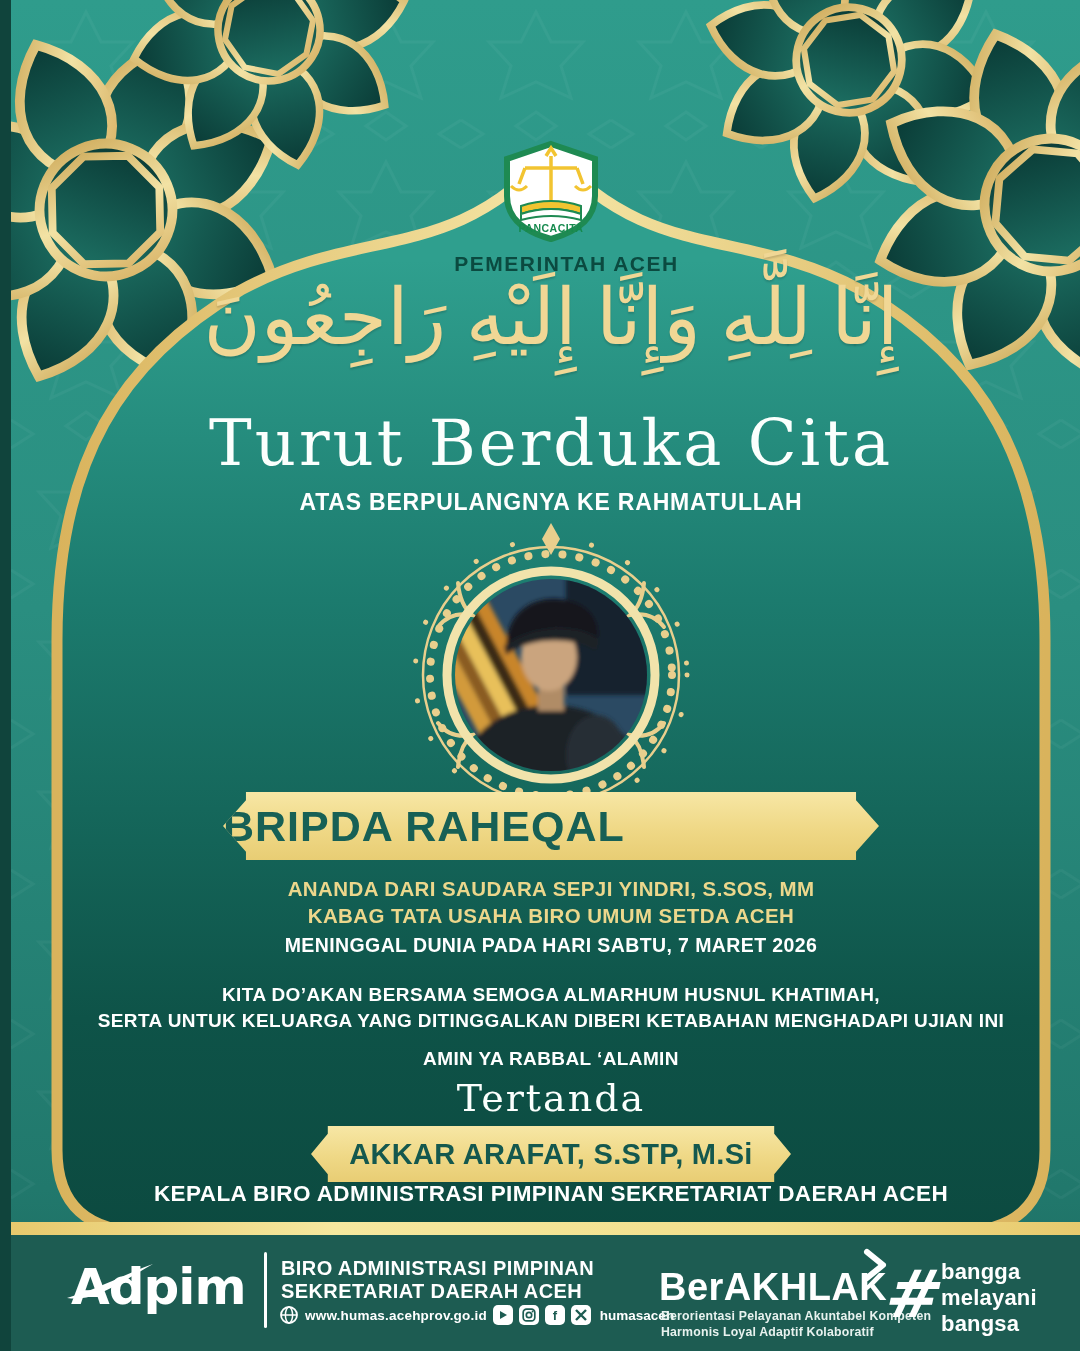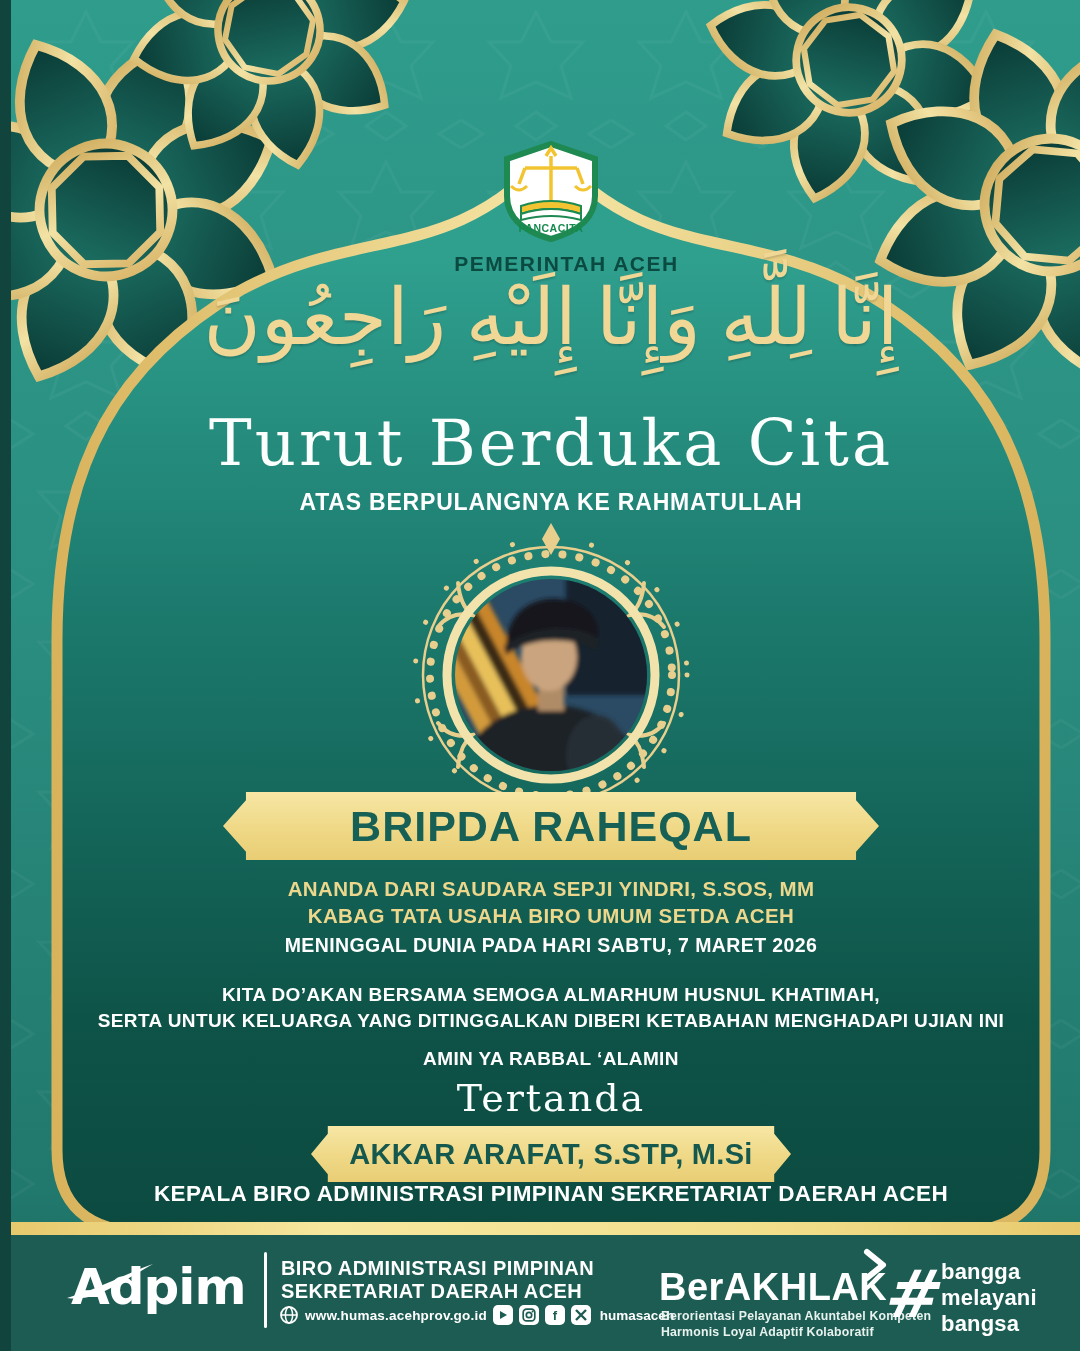--- a/index.html
+++ b/index.html
@@ -14,21 +14,21 @@
   svg{display:block;}
   
   .gov-name{top:252px;font-size:21px;font-weight:800;color:#0b4a40;letter-spacing:1.5px;padding-left:31px;}
   .arabic{top:258px;font-size:78px;line-height:1.55;color:#f0d795;font-family:Liberation Serif, serif;text-shadow:0 2px 2px rgba(0,0,0,.15);}
   .title{top:406px;font-size:64px;color:#fbfffd;font-family:"DejaVu Serif",serif;letter-spacing:3px;}
   .subtitle{top:489px;font-size:23px;font-weight:800;color:#ffffff;letter-spacing:.8px;}
   .name-banner{
     left:212px;top:792px;width:656px;height:68px;
     background:linear-gradient(180deg,#f7e7a5,#efd886 55%,#e8cd74);
     clip-path:polygon(0% 50%,3.5% 12%,3.5% 0%,96.5% 0%,96.5% 12%,100% 50%,96.5% 88%,96.5% 100%,3.5% 100%,3.5% 88%);
-    display:flex;align-items:center;justify-content:center;
+    display:flex;align-items:center;
   }
   .name-banner span{font-size:43px;font-weight:800;color:#176055;letter-spacing:1px;}
   .gold-line{font-size:20.5px;font-weight:800;color:#ecd78c;letter-spacing:.4px;}
   .white-line{font-size:20px;font-weight:800;color:#ffffff;letter-spacing:.4px;}
   .l-ananda{top:877px;} .l-kabag{top:904px;} .l-meninggal{top:934px;font-size:19.5px;}
   .l-doa1{top:984px;font-size:19px;} .l-doa2{top:1010px;font-size:19px;} .l-amin{top:1048px;font-size:19px;}
   .tertanda{top:1076px;font-size:38px;color:#fbfffd;font-family:"DejaVu Serif",serif;letter-spacing:2px;}
   .sig-pill{
     left:300px;top:1126px;width:480px;height:56px;
     background:linear-gradient(180deg,#f7e7a5,#efd886 55%,#e8cd74);

